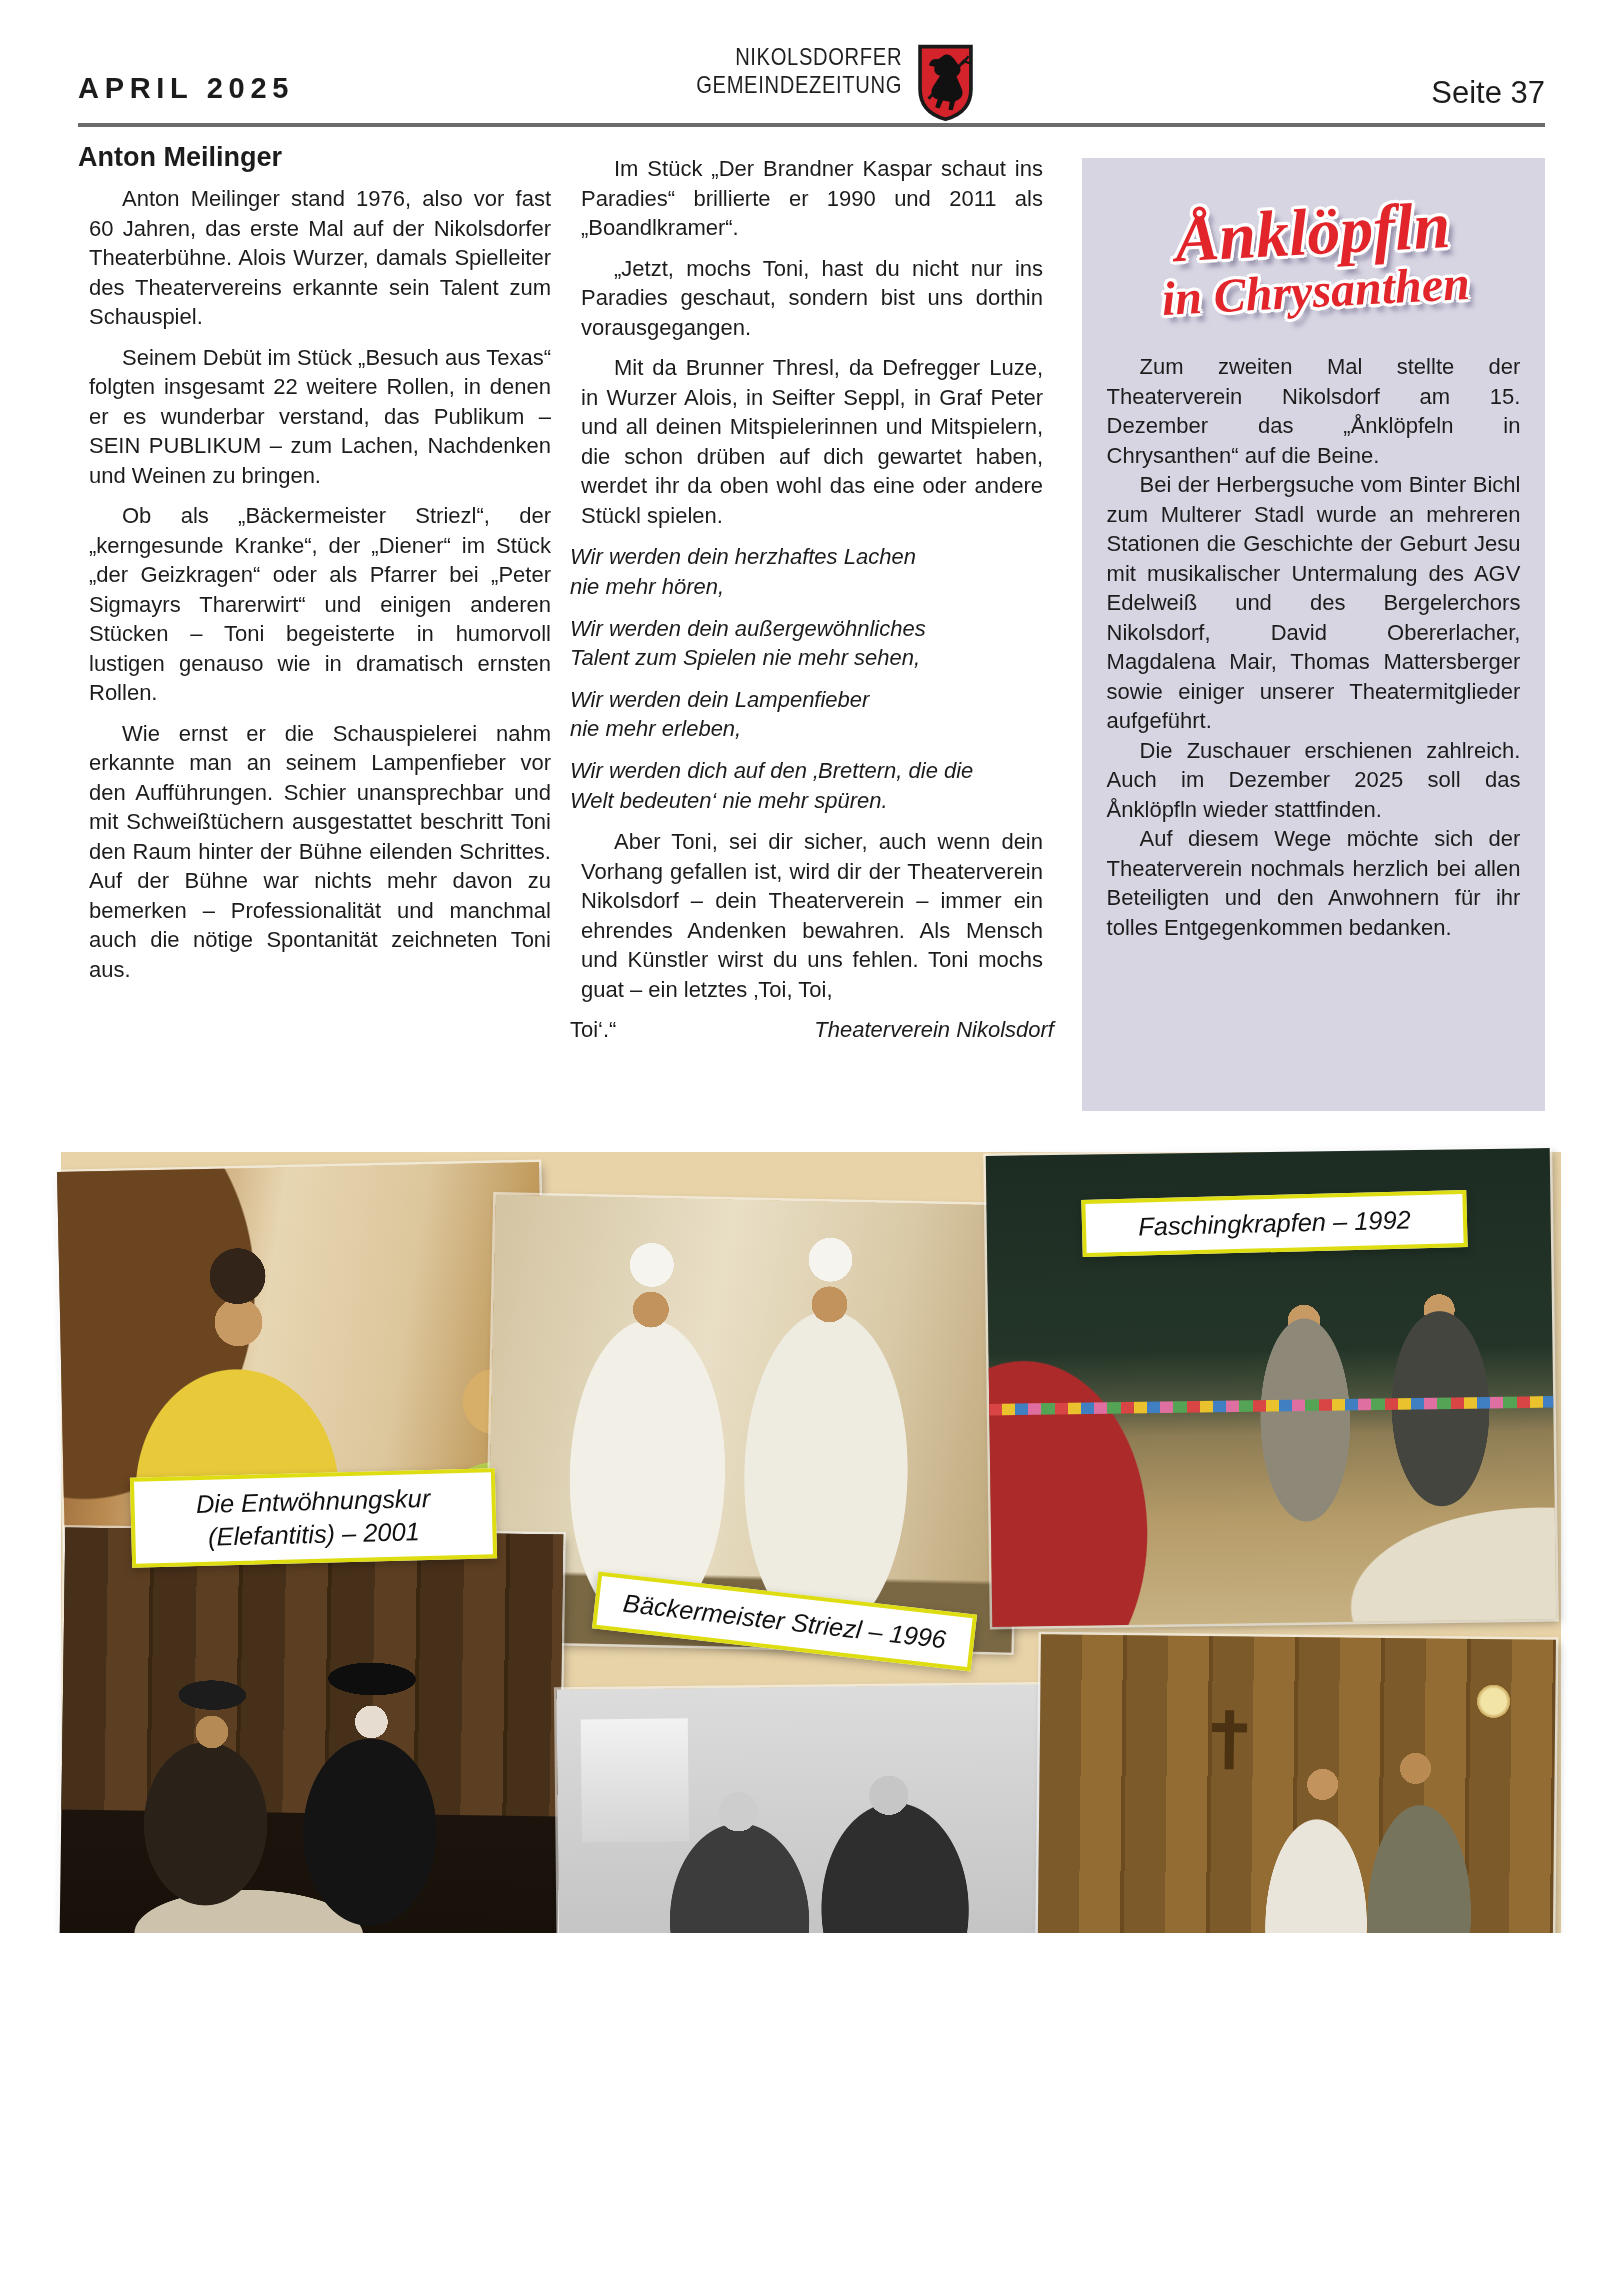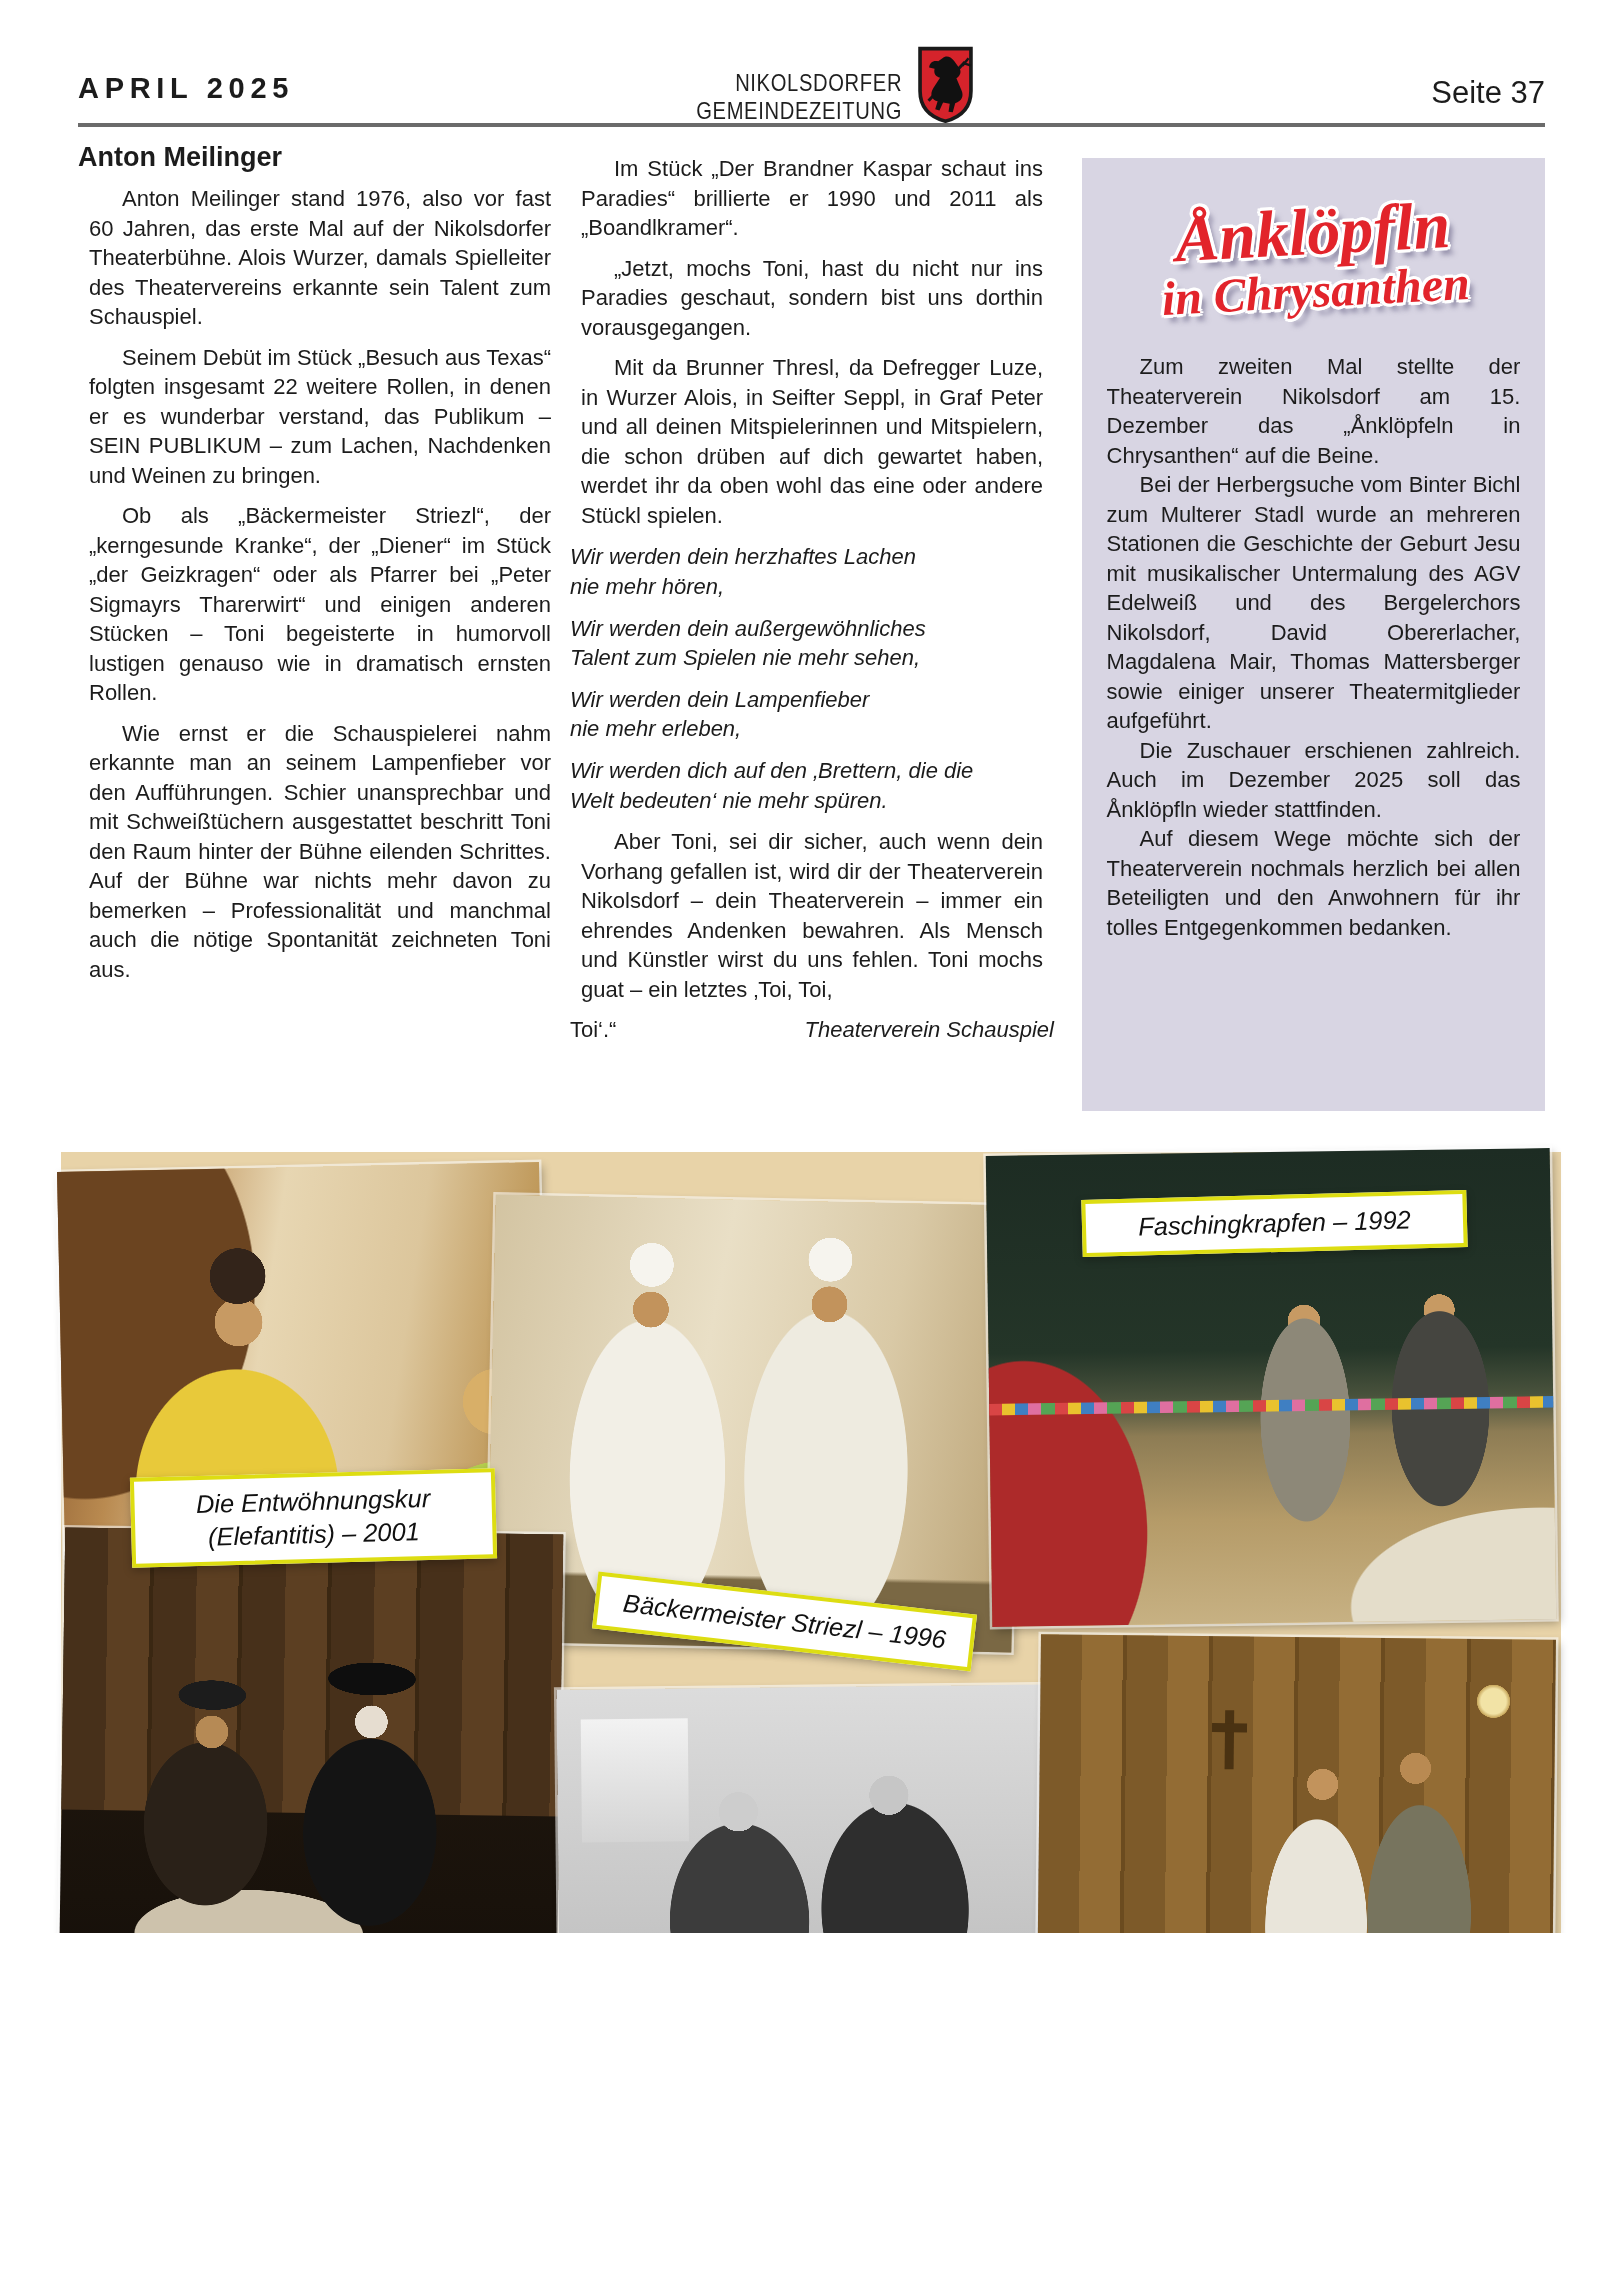--- a/index.html
+++ b/index.html
@@ -2,21 +2,21 @@
 <html lang="de" style="font-size:13px"><head>
 <meta charset="utf-8">
 <style>
   html,body{margin:0;padding:0;background:#fff;}
   .page{position:relative;width:1623px;height:1933px;background:#ffffff;overflow:hidden;
         font-family:"Liberation Sans","DejaVu Sans",sans-serif;color:#1c1c1c;}
 
   
   .issue-date{position:absolute;left:78px;top:72px;font-size:29px;font-weight:bold;letter-spacing:5.7px;}
   .masthead{position:absolute;left:566px;top:43px;width:410px;height:82px;
-            display:flex;align-items:flex-end;justify-content:flex-end;gap:13px;}
+            display:flex;align-items:flex-start;justify-content:flex-end;gap:13px;}
   .mast-text{text-align:right;font-size:24.6px;line-height:28px;letter-spacing:0.8px;color:#1f1f1f;
              transform:scaleX(.82);transform-origin:right center;}
   .pageno{position:absolute;right:78px;top:75px;font-size:31px;}
   .header-rule{position:absolute;left:78px;right:78px;top:123px;height:4.1px;background:#6b6b6b;}
 
   
   .col{position:absolute;top:143px;width:484px;font-size:22px;line-height:29.5px;text-align:justify;}
   .col p{margin:11px;text-indent:33px;}
   #col-left{left:78px;}
   #col-mid{left:570px;}
@@ -175,21 +175,21 @@
       <span>Wir werden dein Lampenfieber</span>
       <span>nie mehr erleben,</span>
     </div>
     <div class="verse">
       <span>Wir werden dich auf den ‚Brettern, die die</span>
       <span>Welt bedeuten‘ nie mehr spüren.</span>
     </div>
     <p>Aber Toni, sei dir sicher, auch wenn dein Vorhang gefallen ist, wird dir der Theaterverein Nikolsdorf – dein Theaterverein – immer ein ehrendes Andenken bewahren. Als Mensch und Künstler wirst du uns fehlen. Toni mochs guat – ein letztes ‚Toi, Toi,</p>
     <div class="sig-row">
       <span>Toi‘.“</span>
-      <span class="sig">Theaterverein Schauspiel</span>
+      <span class="sig">Theaterverein Nikolsdorf</span>
     </div>
   </div>
 
   <div class="purple-box">
     <div class="box-title">
       <span class="t1">Ånklöpfln</span>
       <span class="t2">in Chrysanthen</span>
     </div>
     <p>Zum zweiten Mal stellte der Theaterverein Nikolsdorf am 15. Dezember das „Ånklöpfeln in Chrysanthen“ auf die Beine.</p>
     <p>Bei der Herbergsuche vom Binter Bichl zum Multerer Stadl wurde an mehreren Stationen die Geschichte der Geburt Jesu mit musikalischer Untermalung des AGV Edelweiß und des Bergelerchors Nikolsdorf, David Obererlacher, Magdalena Mair, Thomas Mattersberger sowie einiger unserer Theatermitglieder aufgeführt.</p>

